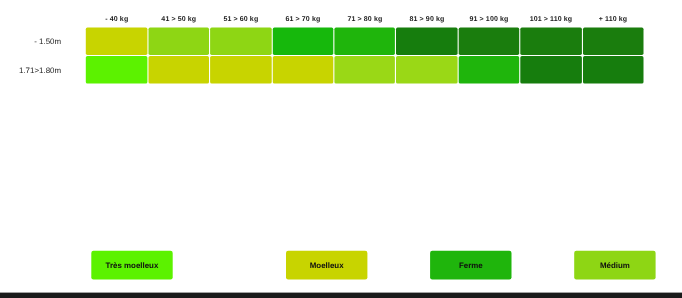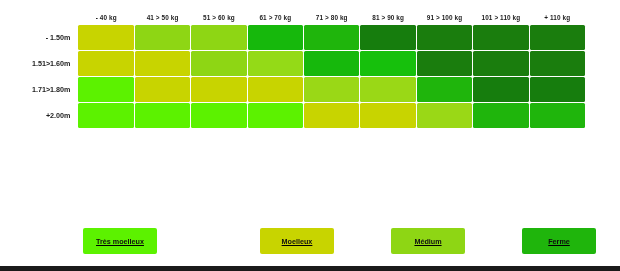--- a/index.html
+++ b/index.html
@@ -49,45 +49,44 @@
     white-space: nowrap;
   }
   table.matrix th.corner {
     width: 68px;
     padding: 0;
   }
   table.matrix th.rowhead {
     width: 68px;
     height: 25px;
     font-size: 7.2px;
-    font-weight: bold;
+    font-weight: normal;
     color: #1c1c1c;
     text-align: right;
-    padding: 0 7px 0 0;
+    padding: 0 22px 0 0;
     white-space: nowrap;
     vertical-align: middle;
   }
   table.matrix td.cell {
     height: 25px;
     padding: 0;
     border-radius: 1.5px;
   }
   .legend {
     position: absolute;
     left: 8px;
     top: 228px;
     width: 600px;
     height: 30px;
   }
   .legend-row {
     display: flex;
     justify-content: space-between;
     padding-left: 75px;
     padding-right: 12px;
-    text-decoration: underline;
   }
   .legend-item {
     width: 74px;
     height: 26px;
     border-radius: 2px;
     display: flex;
     align-items: center;
     justify-content: center;
     text-align: center;
     font-size: 7.2px;
@@ -125,61 +124,37 @@
           <td class="cell" style="background-color: rgb(142, 214, 20);"></td>
           <td class="cell" style="background-color: rgb(142, 214, 20);"></td>
           <td class="cell" style="background-color: rgb(22, 184, 12);"></td>
           <td class="cell" style="background-color: rgb(31, 181, 12);"></td>
           <td class="cell" style="background-color: rgb(22, 125, 13);"></td>
           <td class="cell" style="background-color: rgb(26, 125, 13);"></td>
           <td class="cell" style="background-color: rgb(26, 125, 13);"></td>
           <td class="cell" style="background-color: rgb(26, 125, 13);"></td>
         </tr>
         <tr>
-          <th class="rowhead">1.51&gt;1.60m</th>
-          <td class="cell" style="background-color: rgb(200, 212, 0);"></td>
-          <td class="cell" style="background-color: rgb(200, 212, 0);"></td>
-          <td class="cell" style="background-color: rgb(142, 214, 20);"></td>
-          <td class="cell" style="background-color: rgb(148, 218, 23);"></td>
-          <td class="cell" style="background-color: rgb(22, 184, 12);"></td>
-          <td class="cell" style="background-color: rgb(22, 192, 12);"></td>
-          <td class="cell" style="background-color: rgb(26, 125, 13);"></td>
-          <td class="cell" style="background-color: rgb(26, 125, 13);"></td>
-          <td class="cell" style="background-color: rgb(26, 125, 13);"></td>
-        </tr>
-        <tr>
           <th class="rowhead">1.71&gt;1.80m</th>
           <td class="cell" style="background-color: rgb(92, 242, 0);"></td>
           <td class="cell" style="background-color: rgb(200, 212, 0);"></td>
           <td class="cell" style="background-color: rgb(200, 212, 0);"></td>
           <td class="cell" style="background-color: rgb(200, 212, 0);"></td>
           <td class="cell" style="background-color: rgb(154, 216, 22);"></td>
           <td class="cell" style="background-color: rgb(154, 216, 22);"></td>
           <td class="cell" style="background-color: rgb(31, 181, 12);"></td>
           <td class="cell" style="background-color: rgb(22, 125, 13);"></td>
           <td class="cell" style="background-color: rgb(22, 125, 13);"></td>
         </tr>
-        <tr>
-          <th class="rowhead">+2.00m</th>
-          <td class="cell" style="background-color: rgb(92, 242, 0);"></td>
-          <td class="cell" style="background-color: rgb(92, 242, 0);"></td>
-          <td class="cell" style="background-color: rgb(92, 242, 0);"></td>
-          <td class="cell" style="background-color: rgb(92, 242, 0);"></td>
-          <td class="cell" style="background-color: rgb(200, 212, 0);"></td>
-          <td class="cell" style="background-color: rgb(200, 212, 0);"></td>
-          <td class="cell" style="background-color: rgb(154, 216, 22);"></td>
-          <td class="cell" style="background-color: rgb(31, 181, 12);"></td>
-          <td class="cell" style="background-color: rgb(31, 181, 12);"></td>
-        </tr>
       </tbody>
     </table>
   </div>
 
   <div class="legend">
     <div class="legend-row">
       <div class="legend-item" style="background-color: rgb(92, 242, 0);">Très moelleux</div>
       <div class="legend-item" style="background-color: rgb(200, 212, 0); margin-left: 46px;">Moelleux</div>
+      <div class="legend-item" style="background-color: rgb(31, 181, 12);">Ferme</div>
       <div class="legend-item" style="background-color: rgb(142, 214, 20);">Médium</div>
-      <div class="legend-item" style="background-color: rgb(31, 181, 12);">Ferme</div>
     </div>
   </div>
 
 </div>
 
 </body></html>

